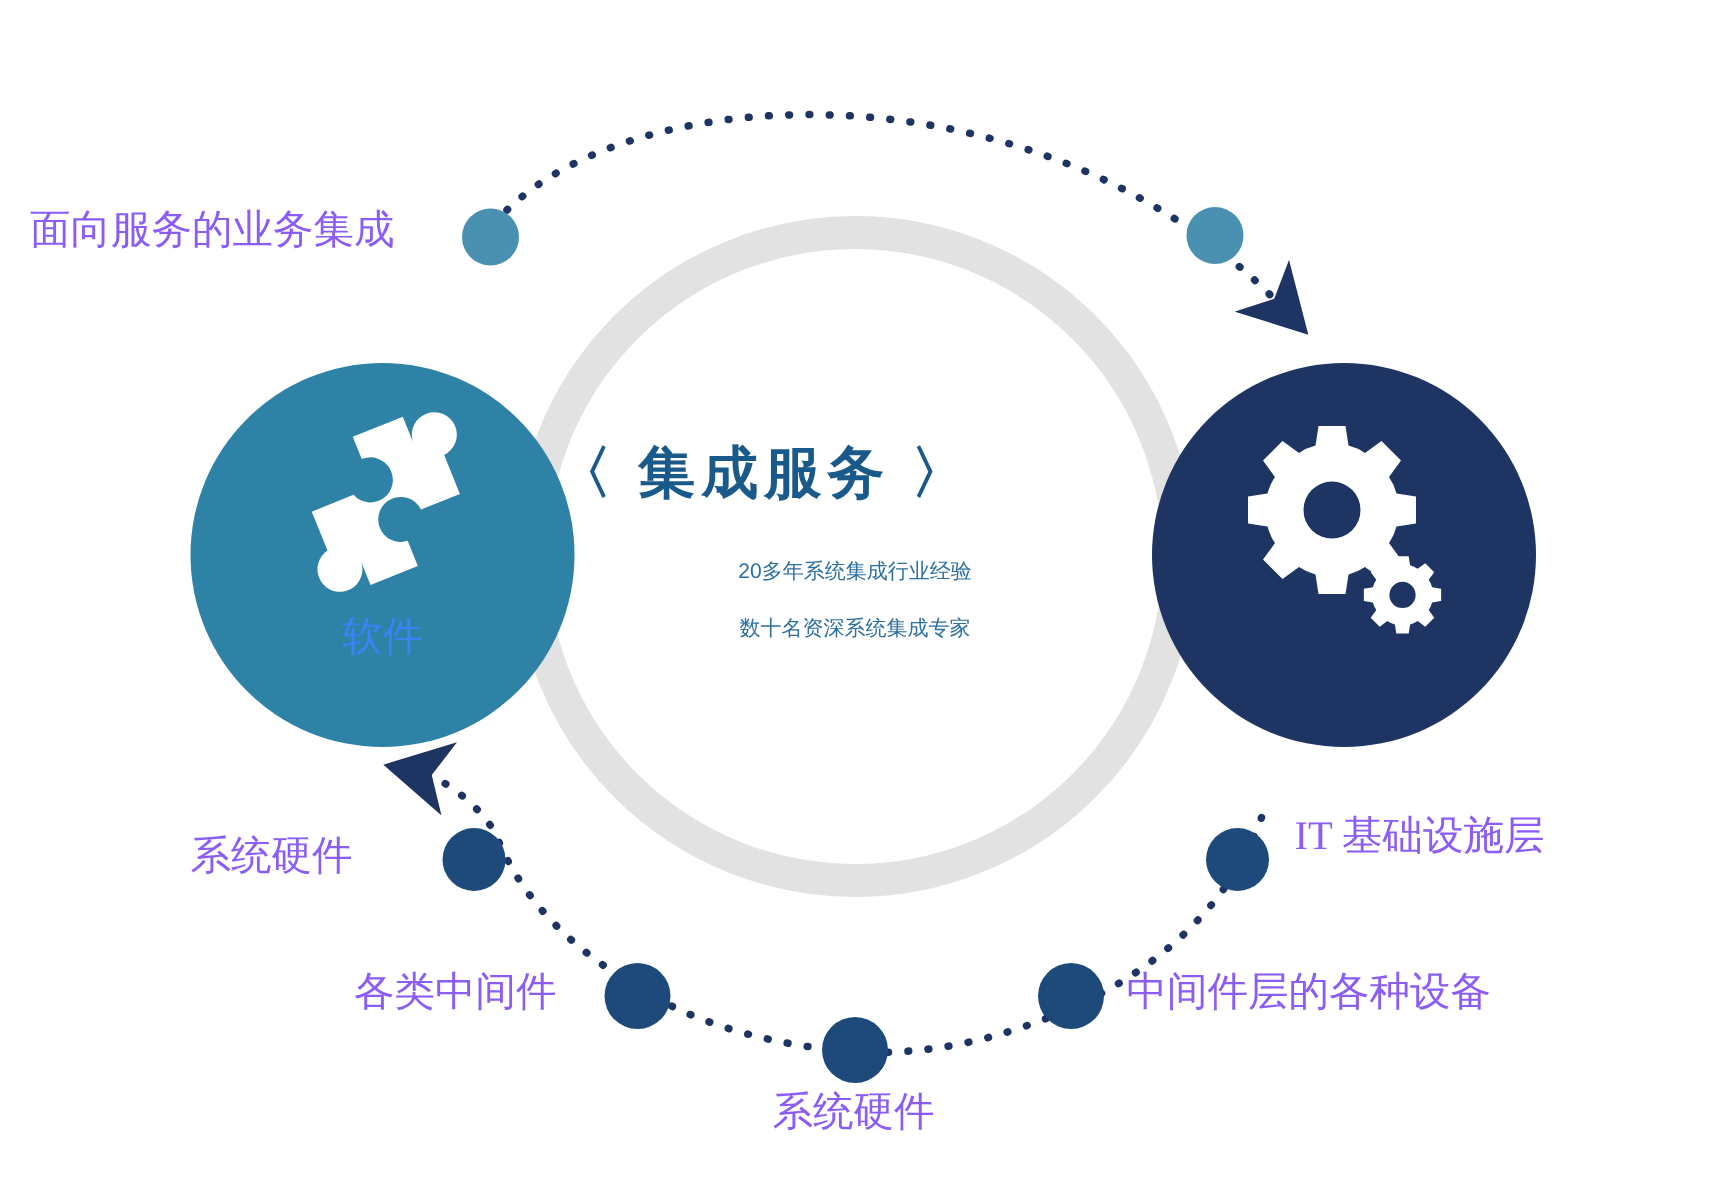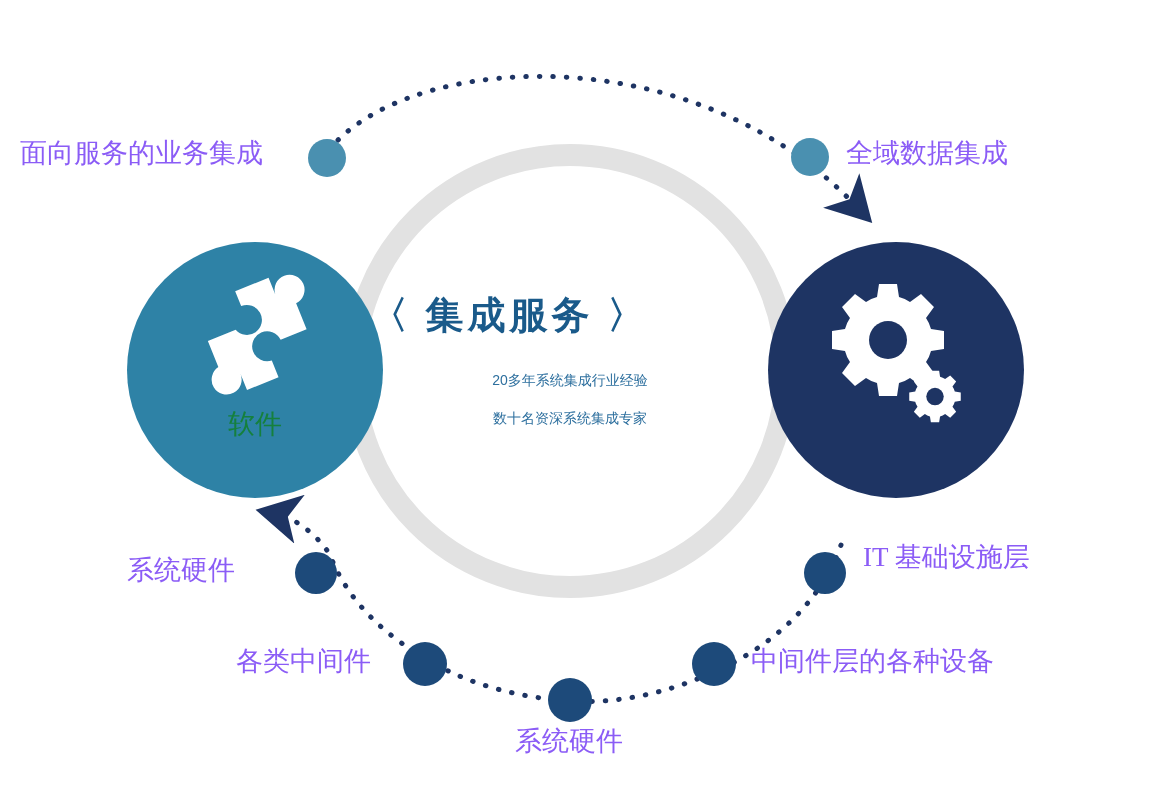--- a/index.html
+++ b/index.html
@@ -29,21 +29,21 @@
   .lbl {
     position: absolute;
     color: #8b5cf6;
     font-size: 27px;
     line-height: 1;
     white-space: nowrap;
     font-family: Liberation Serif, serif;
   }
   .node-label {
     position: absolute;
-    color: #15803d;
+    color: #3b82f6;
     font-size: 27px;
     white-space: nowrap;
     text-align: center;
     font-family: "Liberation Sans", "DejaVu Sans", sans-serif;
   }
   .center-title {
     position: absolute;
     color: #1a5a8a;
     font-size: 38px;
     font-weight: bold;
@@ -142,20 +142,19 @@
     <circle cx="570" cy="700" r="22" fill="#1d4a7a"></circle>
   </svg>
 
   <div class="center-title" style="left:370px; top:290px; width:400px;">〈 集成服务 〉</div>
   <div class="center-sub" style="left:370px; top:368px; width:400px;">20多年系统集成行业经验</div>
   <div class="center-sub" style="left:370px; top:406px; width:400px;">数十名资深系统集成专家</div>
 
   <div class="node-label" style="left:185px; top:406px; width:140px;">软件</div>
 
   <div class="lbl" style="left:20px; top:140px;">面向服务的业务集成</div>
-  <div class="lbl" style="left:846px; top:140px;">全域数据集成</div>
   <div class="lbl" style="left:127px; top:557px;">系统硬件</div>
   <div class="lbl" style="left:863px; top:544px;text-align:center;">IT 基础设施层</div>
   <div class="lbl" style="left:751px; top:648px;">中间件层的各种设备</div>
   <div class="lbl" style="left:236px; top:648px;">各类中间件</div>
   <div class="lbl" style="left:515px; top:728px;">系统硬件</div>
 
 </div>
 
 </body></html>

